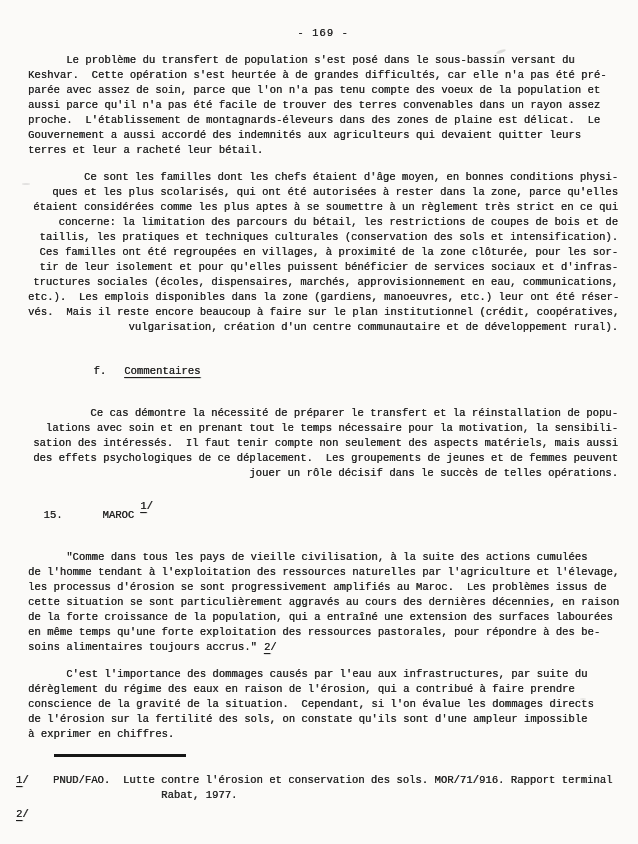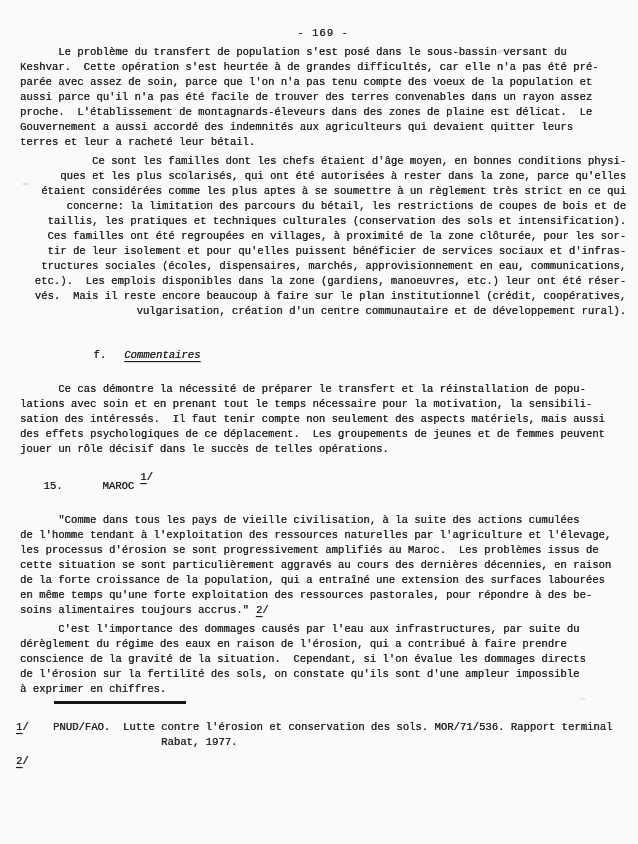--- a/index.html
+++ b/index.html
@@ -21,37 +21,36 @@
     text-shadow: 0.35px 0.2px 0.35px rgba(25,25,25,0.75);
     overflow: hidden;
     border-radius: 6px;
   }
   .pnum {
     text-align: center;
     height: 15px;
     letter-spacing: 1px;
   }
   p.body {
-    margin: 4px;
+    margin: 12px;
     white-space: pre; 
   }
   .p1 { margin-top: 32px; }
   .p2 { margin-top: 18px; text-align: right; }
-  .p3 { margin-top: 8px; }
+  .p3 { margin-top: 8px; text-align: right; }
   .quote { margin-top: 16px; }
   .p5 { margin-top: 12px; }
   .heading { white-space: pre; }
   .hf { margin-top: 14px; margin-left: 52px; }
   .ha { margin-top: 17px; margin-left: 52px; }
   .hmark { margin-right: 18px; }
   .htitle {
     text-decoration: underline;
     text-underline-offset: 2.5px;
     text-decoration-thickness: 1.2px;
-    font-style: italic;
   }
   .item15 { margin-top: 7px; white-space: pre; margin-left: 2px; }
   .inum { display: inline-block; width: 59px; }
   .u {
     text-decoration: underline;
     text-underline-offset: 2.5px;
     text-decoration-thickness: 1.2px;
   }
   sup.fnref {
     position: relative;
@@ -135,21 +134,21 @@
 
   <p class="body p5">      C'est l'importance des dommages causés par l'eau aux infrastructures, par suite du
 dérèglement du régime des eaux en raison de l'érosion, qui a contribué à faire prendre
 conscience de la gravité de la situation.  Cependant, si l'on évalue les dommages directs
 de l'érosion sur la fertilité des sols, on constate qu'ils sont d'une ampleur impossible
 à exprimer en chiffres.</p>
 
   <div class="fnrule"></div>
 
   <div class="footnote fn1">
-    <span class="fnmark"><span class="u">1</span><span>/</span></span><span class="fntext">PNUD/FAO.  Lutte contre l'érosion et conservation des sols. MOR/71/536. Rapport terminal
+    <span class="fnmark"><span class="u">1</span><span>/</span></span><span class="fntext">PNUD/FAO.  Lutte contre l'érosion et conservation des sols. MOR/71/916. Rapport terminal
                  Rabat, 1977.</span>
   </div>
 
   <div class="footnote fn2">
     <span class="fnmark"><span class="u">2</span><span>/</span></span>
   </div>
 
   <div class="artifact a1"></div>
   <div class="artifact a2"></div>
   <div class="artifact a3"></div>

